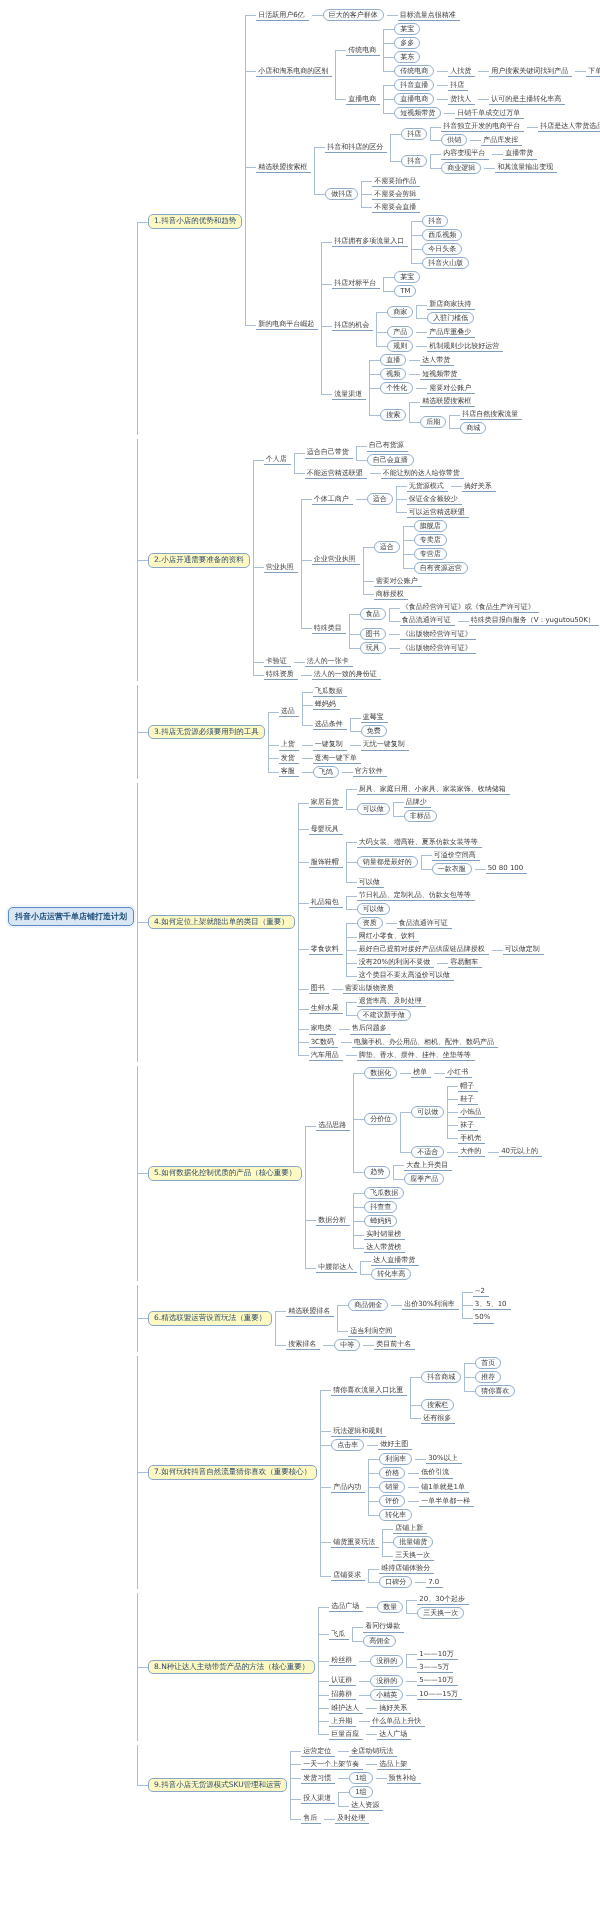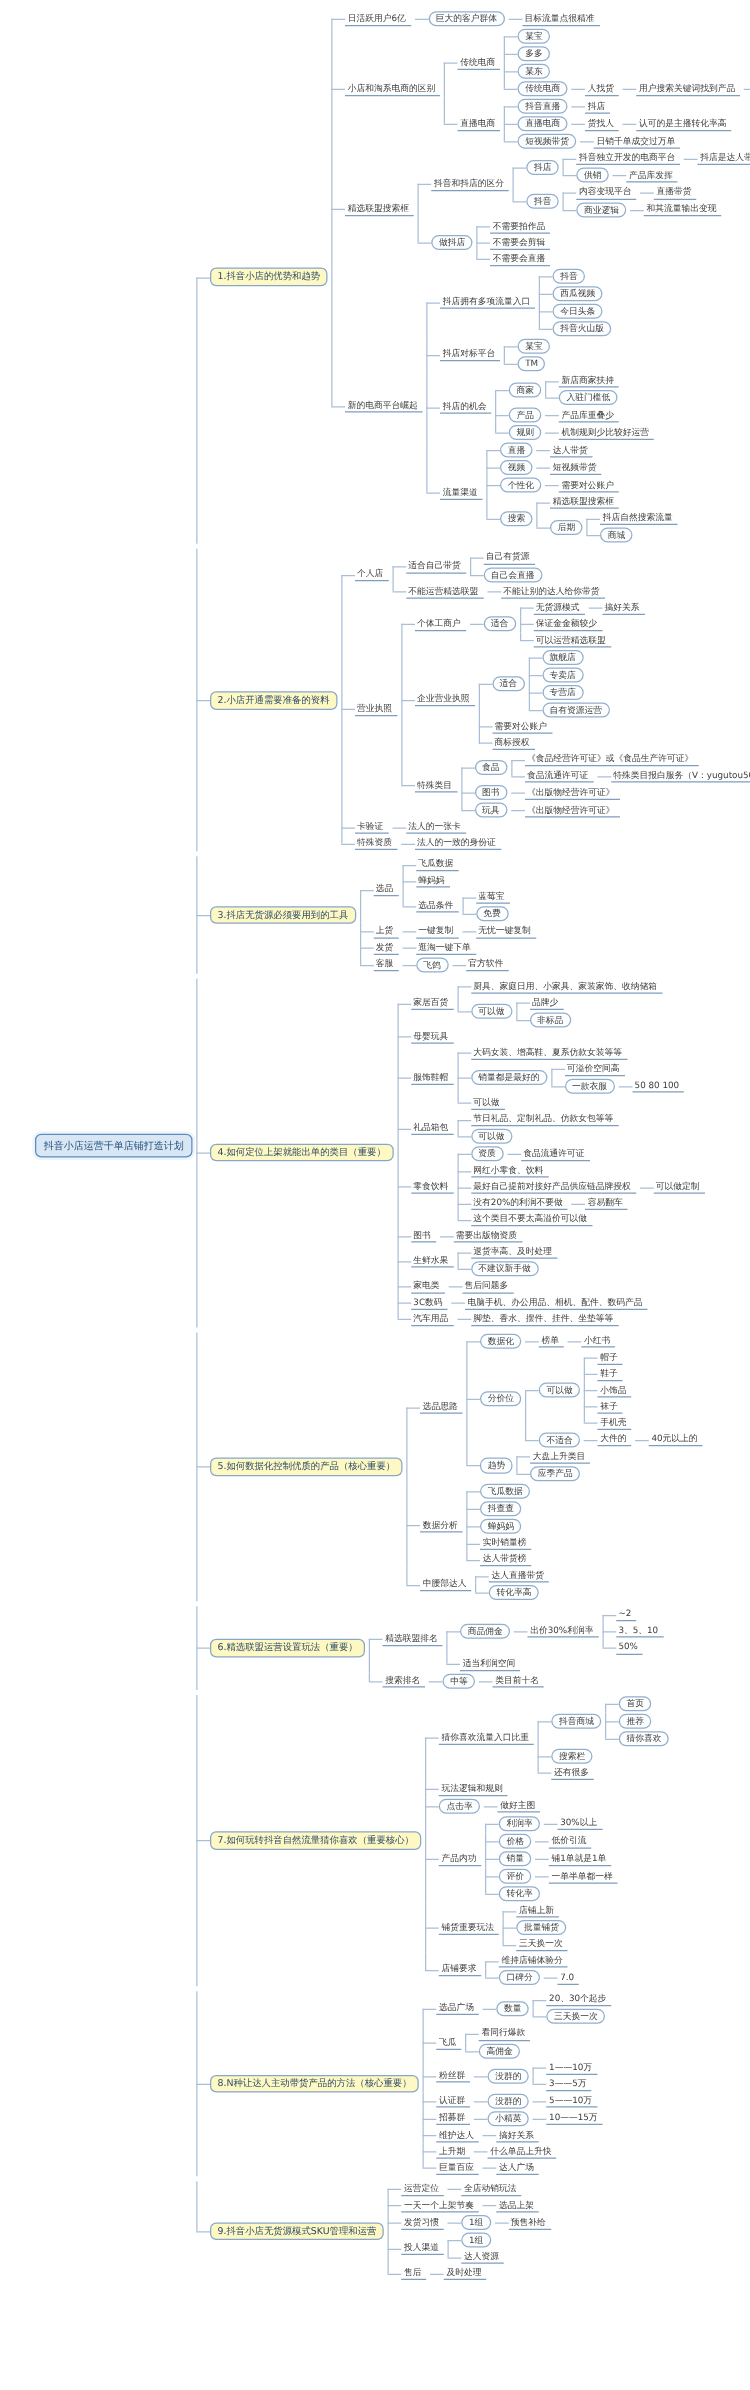--- a/index.html
+++ b/index.html
@@ -14,23 +14,22 @@
     color:#3a3a3a;margin:1px 0;cursor:default;
   }
   .und{border-bottom:1px solid #7f9dbd;padding:1px 4px 1px 2px;}
   .box{border:1px solid #93aecb;border-radius:6px;padding:1px 5px;background:#fdfeff;}
   .sec{
     border:1px solid #87a6c9;border-radius:5px;background:#fef9c3;
     color:#2c4a6b;font-size:7.5px;padding:2px 5px;margin:2px 0;
   }
   .main{
     border:1px solid #5b8cc0;border-radius:5px;background:#d9e6f4;
-    color:#1d4e79;font-weight:normal;font-size:8px;padding:4px 6px;
+    color:#1d4e79;font-weight:bold;font-size:8px;padding:4px 6px;
     box-shadow:0 0 0 2px #eef4fa;
-    margin-left:20px;
   }
   .children{display:flex;flex-direction:column;justify-content:center;margin-left:3px;}
   .children>.branch{position:relative;padding-left:11px;}
   .children>.branch::before{
     content:"";position:absolute;left:0;top:50%;width:11px;height:1px;background:#aabfd6;
   }
   .children>.branch::after{
     content:"";position:absolute;left:0;top:0;bottom:0;width:1px;background:#aabfd6;
   }
   .children>.branch:first-child::after{top:50%;}

